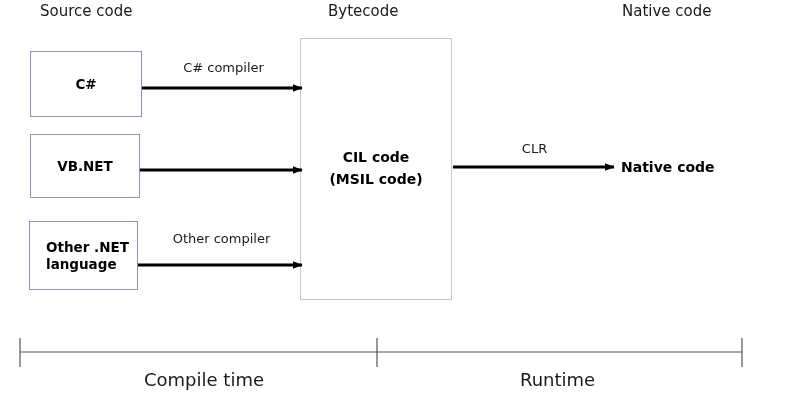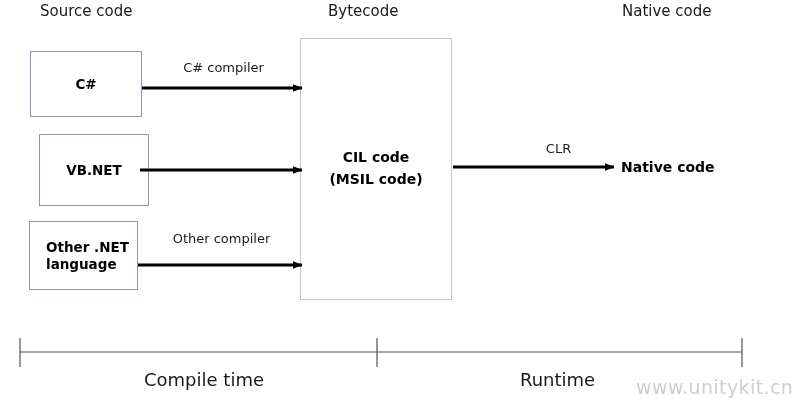--- a/index.html
+++ b/index.html
@@ -98,39 +98,38 @@
 <body>
 
 <div id="diagram-root">
 
   <div class="col-header" style="left:40px; top:2px;">Source code</div>
   <div class="col-header" style="left:328px; top:2px;">Bytecode</div>
   <div class="col-header" style="left:622px; top:2px;">Native code</div>
 
   <div class="src-box" style="left:30px; top:51px; width:112px; height:66px;">C#</div>
 
-  <div class="src-box" style="left:39px; top:134px; width:110px; height:72px;">VB.NET</div>
+  <div class="src-box" style="left:30px; top:134px; width:110px; height:64px;">VB.NET</div>
 
   <div class="src-box left-align" style="left:29px; top:221px; width:109px; height:69px;">Other .NET language</div>
 
   <div class="bytecode-box" style="left:300px; top:38px; width:152px; height:262px;">
     <span>CIL code</span>
     <span>(MSIL code)</span>
   </div>
 
   <div class="edge-label" style="left:142px; top:60px; width:163px;">C# compiler</div>
   <div class="edge-label" style="left:138px; top:231px; width:167px;">Other compiler</div>
-  <div class="edge-label" style="left:476px; top:141px; width:165px;">CLR</div>
+  <div class="edge-label" style="left:452px; top:141px; width:165px;">CLR</div>
 
   <div class="native-text" style="left:621px; top:159px;">Native code</div>
 
   <div class="phase-label" style="left:144px; top:369px;">Compile time</div>
   <div class="phase-label" style="left:520px; top:369px;">Runtime</div>
 
-  <div class="watermark" style="left:636px; top:376px;">www.unitykit.cn</div>
 
   <svg class="overlay" viewBox="0 0 805 405" xmlns="http://www.w3.org/2000/svg">
     <defs>
       <marker id="ah" markerWidth="10" markerHeight="10" refX="9.4" refY="4" orient="auto" markerUnits="userSpaceOnUse">
         <path d="M0,0 L10,4 L0,8 z" fill="#000000"></path>
       </marker>
     </defs>
 
     <g>
       <line x1="142" y1="88" x2="302" y2="88" stroke="#000000" stroke-width="3" marker-end="url(#ah)"></line>

